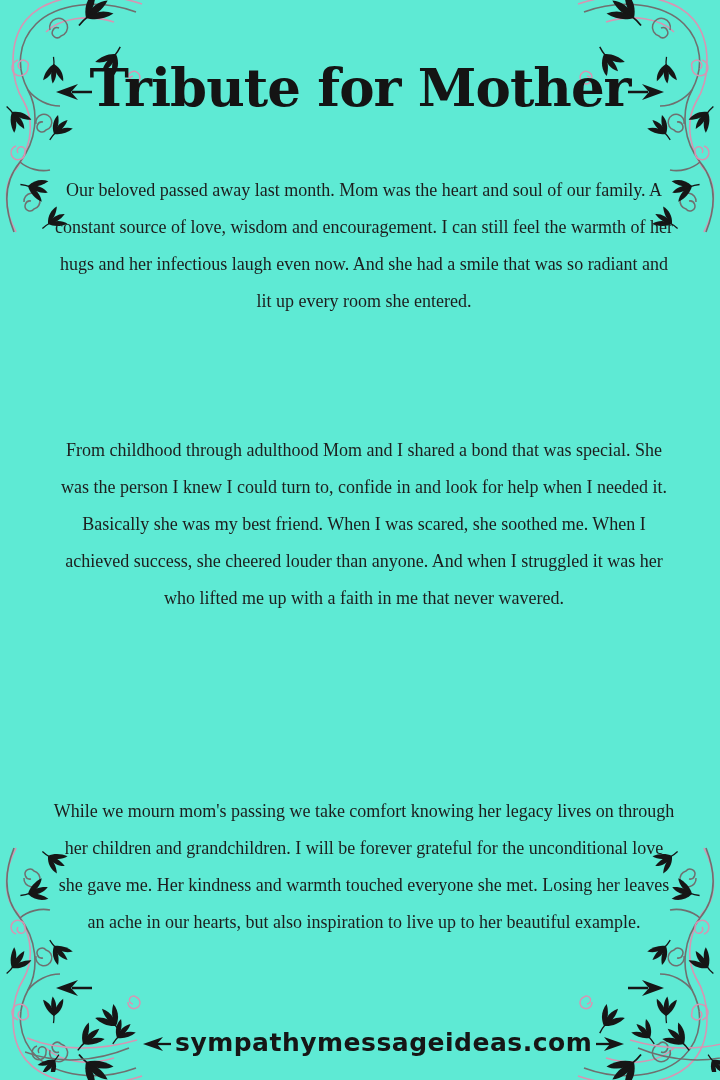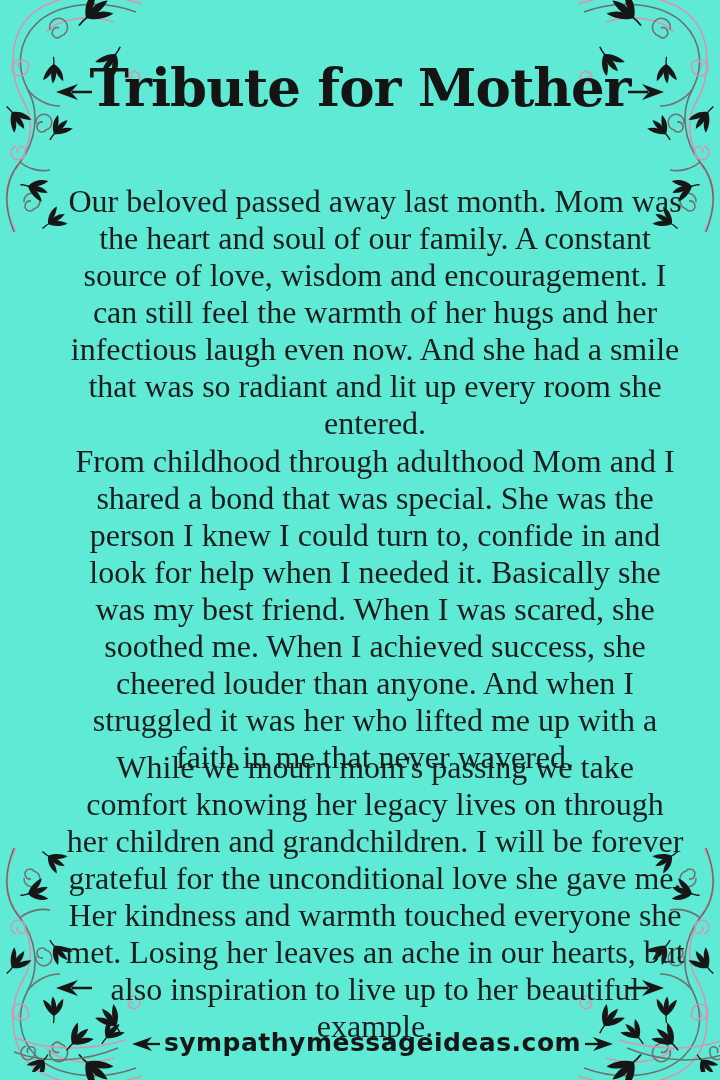--- a/index.html
+++ b/index.html
@@ -18,30 +18,30 @@
   .corner.br { bottom:-4px; right:-6px; transform:scale(-1,-1); }
   .title {
     position:absolute; top:60px; left:60px; right:60px;
     margin:0; text-align:center;
     font-family:"DejaVu Serif", serif;
     font-weight:700; font-size:53px; line-height:1.05;
     letter-spacing:-1px; color:#141414;
   }
   .para {
     position:absolute; left:48px; width:624px;
-    margin:15px; text-align:center;
-    font-size:32px; line-height:37px;
+    margin:4px; text-align:center;
+    font-size:18px; line-height:37px;
     color:#1d1d1d;
   }
   .para.p1 { top:168px; }
   .para.p2 { top:428px;text-align:center; }
-  .para.p3 { top:734px; }
+  .para.p3 { top:789px; }
   .footer {
     position:absolute; left:0; right:0; bottom:8px; height:60px;
-    display:flex; align-items:center; justify-content:center; gap:0;padding-left:25px;
+    display:flex; align-items:center; justify-content:space-between; gap:0;padding-left:25px;
   }
   .footer-text {
     font-family:"DejaVu Sans", sans-serif;
     font-weight:700; font-size:25px; letter-spacing:0.5px;
     color:#161616; white-space:nowrap;
   }
   .sprig { width:150px; height:60px; flex:0 0 auto; }
   .sprig.right { transform:scaleX(-1); }
   .defs { position:absolute; width:0; height:0; overflow:hidden; }
 </style>

